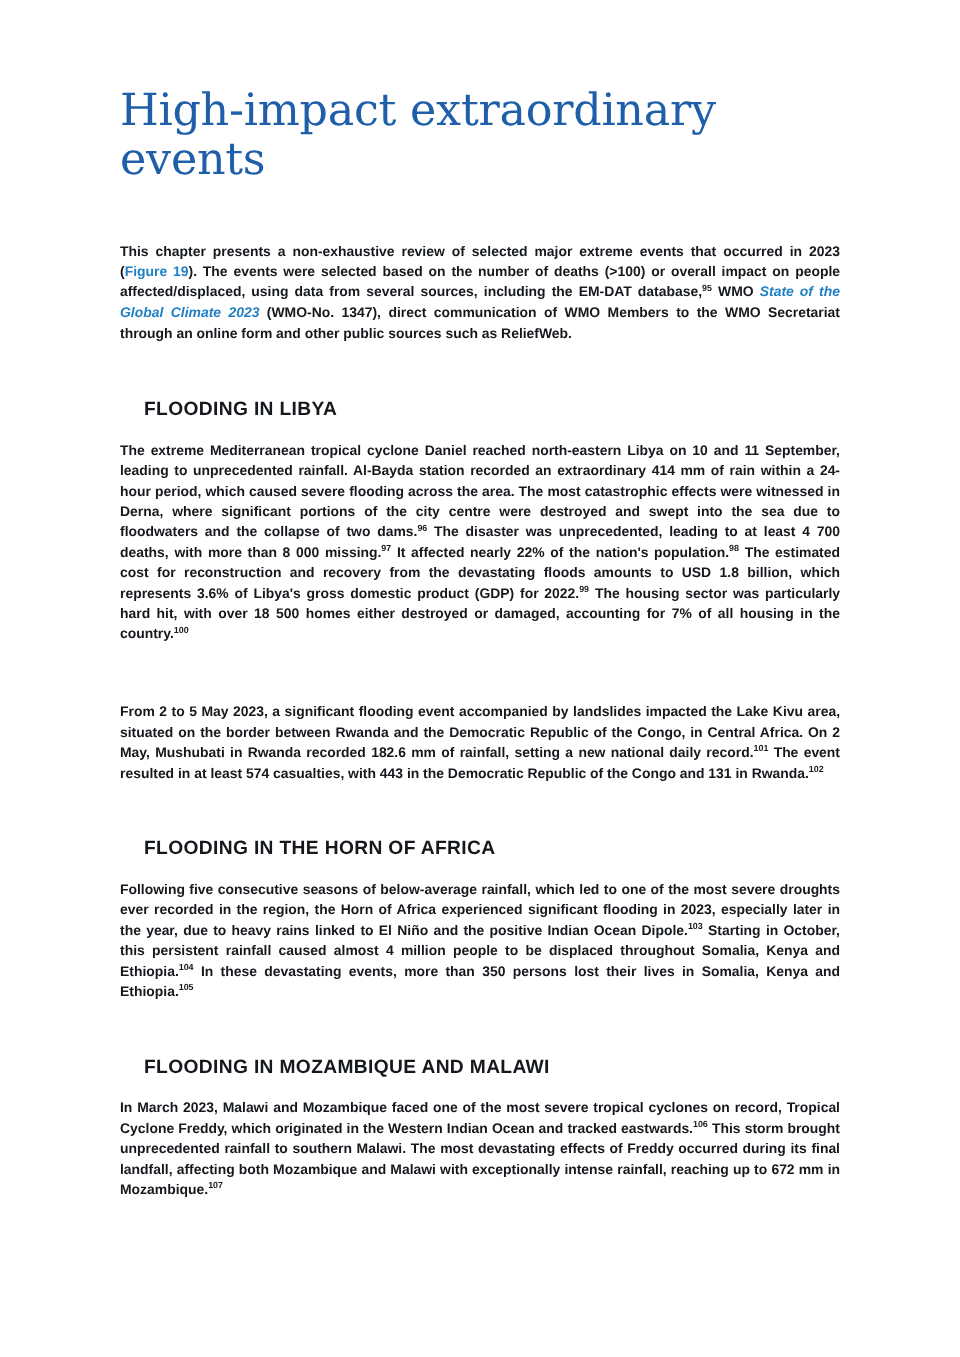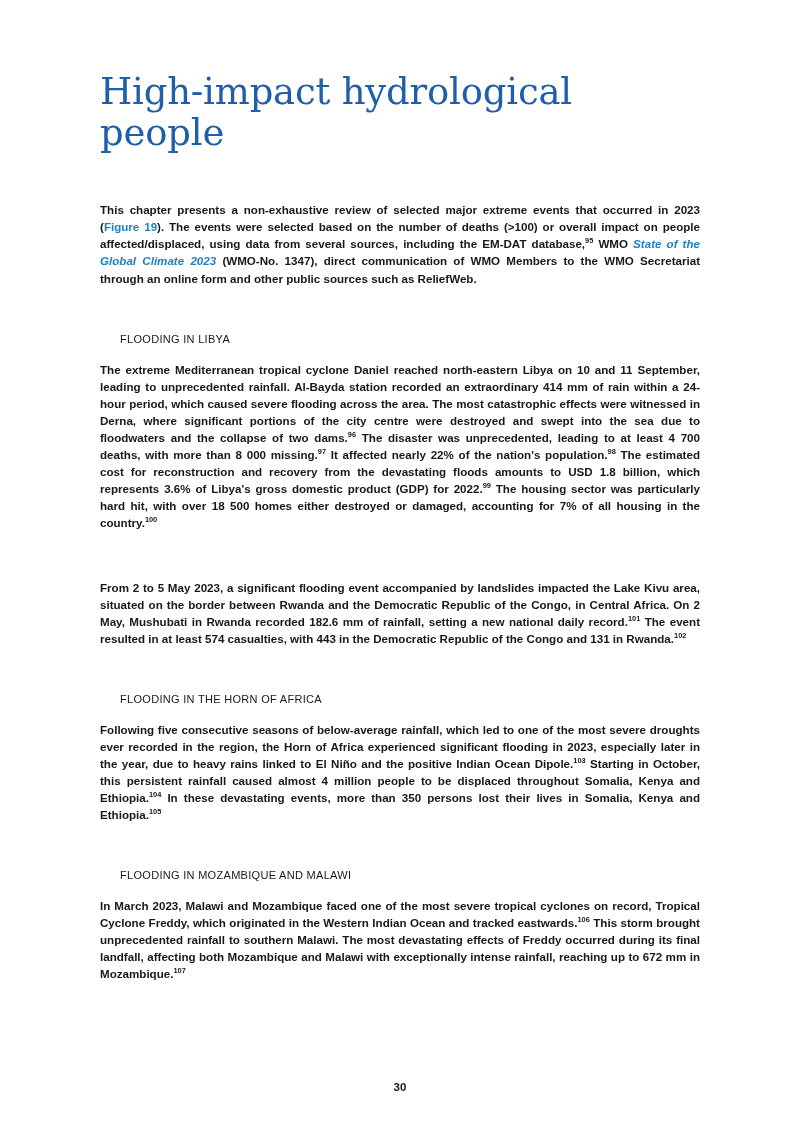--- a/index.html
+++ b/index.html
@@ -51,22 +51,22 @@
     margin-top: 12px;
   }
   .intro .ital {
     font-style: italic;
     color: #1f7fc4;
   }
   section.block {
     margin-top: 30px;
   }
   h2.section-title {
-    font-size: 11px;
-    font-weight: 400;
+    font-size: 16px;
+    font-weight: 700;
     letter-spacing: 0.3px;
     color: #15181c;
     margin: 0 0 16px 0;
     text-transform: uppercase;
     padding-left: 20px;
   }
   p.body-text {
     font-size: 11.6px;
     line-height: 1.47;
     text-align: justify;
@@ -92,21 +92,21 @@
     font-weight: 700;
     color: #15181c;
   }
 </style>
 </head>
 <body>
 
 <div class="page">
   <div class="content">
 
-    <h1 class="page-title">High-impact hydrological people</h1>
+    <h1 class="page-title">High-impact extraordinary events</h1>
 
     <p class="intro">
       <span>This chapter presents a non-exhaustive review of selected major extreme events that occurred in 2023 (</span><span class="link">Figure 19</span><span>). The events were selected based on the number of deaths (&gt;100) or overall impact on people affected/displaced, using data from several sources, including the EM-DAT database,</span><sup>95</sup><span> WMO </span><span class="ital">State of the Global Climate 2023</span><span> (WMO-No. 1347), direct communication of WMO Members to the WMO Secretariat through an online form and other public sources such as ReliefWeb.</span>
     </p>
 
     <section class="block" style="margin-top:46px;">
       <h2 class="section-title">FLOODING IN LIBYA</h2>
       <p class="body-text"><span>The extreme Mediterranean tropical cyclone </span><span class="ital">Daniel</span><span> reached north-eastern Libya on 10 and 11 September, leading to unprecedented rainfall. Al-Bayda station recorded an extraordinary 414 mm of rain within a 24-hour period, which caused severe flooding across the area. The most catastrophic effects were witnessed in Derna, where significant portions of the city centre were destroyed and swept into the sea due to floodwaters and the collapse of two dams.</span><sup>96</sup><span> The disaster was unprecedented, leading to at least 4 700 deaths, with more than 8 000 missing.</span><sup>97</sup><span> It affected nearly 22% of the nation's population.</span><sup>98</sup><span> The estimated cost for reconstruction and recovery from the devastating floods amounts to USD 1.8 billion, which represents 3.6% of Libya's gross domestic product (GDP) for 2022.</span><sup>99</sup><span> The housing sector was particularly hard hit, with over 18 500 homes either destroyed or damaged, accounting for 7% of all housing in the country.</span><sup>100</sup></p>
     </section>
 
@@ -119,14 +119,13 @@
       <p class="body-text"><span>Following five consecutive seasons of below-average rainfall, which led to one of the most severe droughts ever recorded in the region, the Horn of Africa experienced significant flooding in 2023, especially later in the year, due to heavy rains linked to El Niño and the positive Indian Ocean Dipole.</span><sup>103</sup><span> Starting in October, this persistent rainfall caused almost 4 million people to be displaced throughout Somalia, Kenya and Ethiopia.</span><sup>104</sup><span> In these devastating events, more than 350 persons lost their lives in Somalia, Kenya and Ethiopia.</span><sup>105</sup></p>
     </section>
 
     <section class="block" style="margin-top:46px;">
       <h2 class="section-title">FLOODING IN MOZAMBIQUE AND MALAWI</h2>
       <p class="body-text"><span>In March 2023, Malawi and Mozambique faced one of the most severe tropical cyclones on record, Tropical Cyclone </span><span class="ital">Freddy</span><span>, which originated in the Western Indian Ocean and tracked eastwards.</span><sup>106</sup><span> This storm brought unprecedented rainfall to southern Malawi. The most devastating effects of </span><span class="ital">Freddy</span><span> occurred during its final landfall, affecting both Mozambique and Malawi with exceptionally intense rainfall, reaching up to 672 mm in Mozambique.</span><sup>107</sup></p>
     </section>
 
   </div>
 
-  <div class="page-number">30</div>
 </div>
 
 </body></html>

